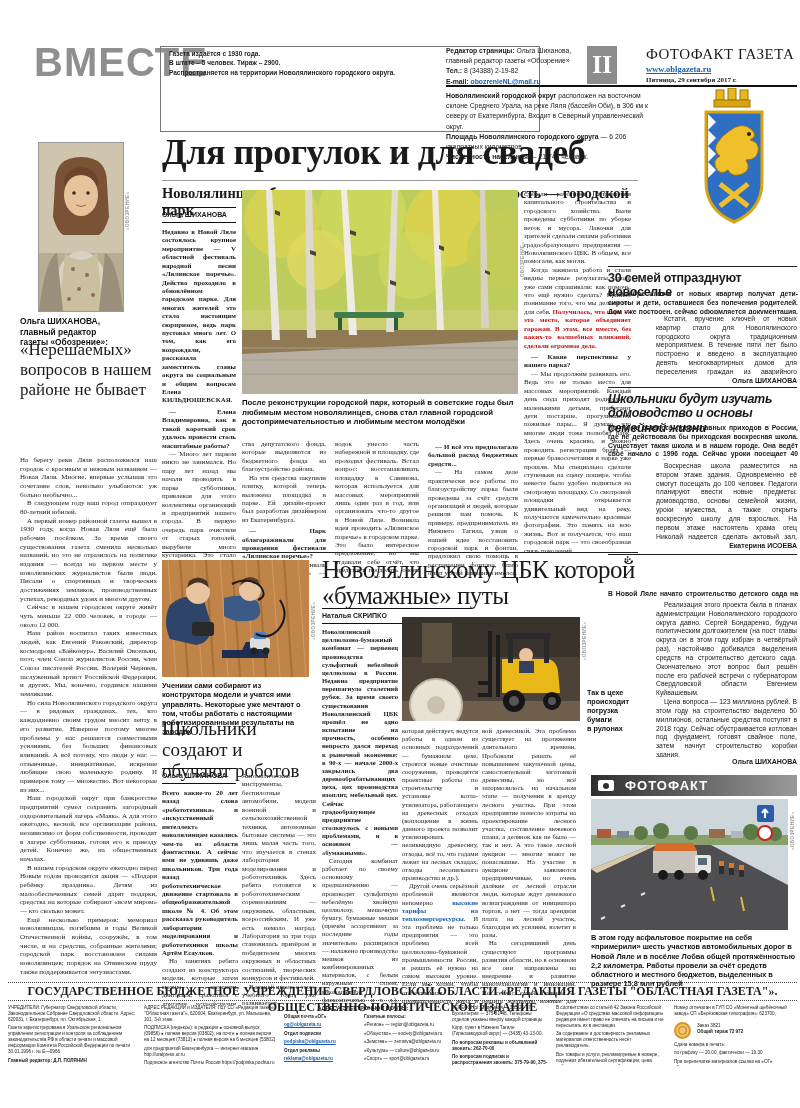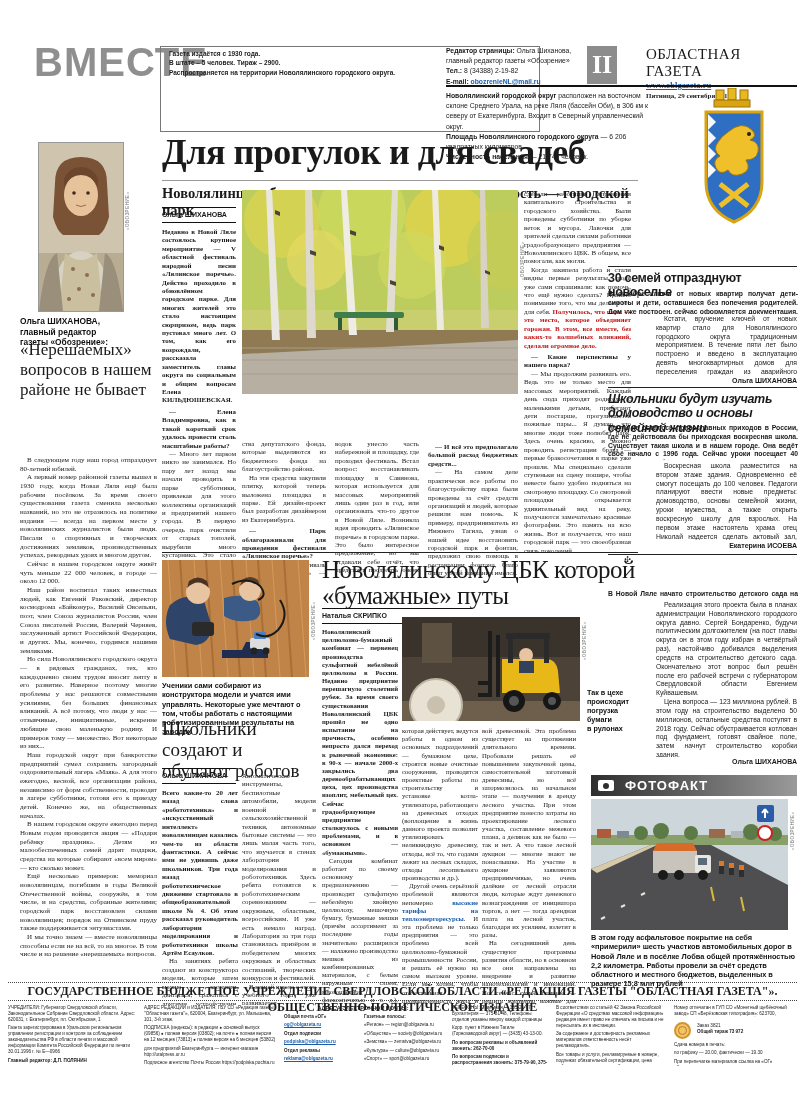--- a/index.html
+++ b/index.html
@@ -86,21 +86,21 @@
   <div class="abs edbox" style="left:446px;top:46px;width:138px;">
     <div><b>Редактор страницы:</b><span> Ольга Шиханова,</span></div>
     <div>главный редактор газеты «Обозрение»</div>
     <div><b>Тел.:</b><span> 8 (34388) 2-19-82</span></div>
     <div><b>E-mail:</b> <span class="link">obozrenieNL@mail.ru</span></div>
   </div>
 
   <div class="abs pnum" style="left:587px;top:46px;width:30px;height:38px;">II</div>
 
   <div class="abs" style="left:646px;top:46px;width:151px;">
-    <div class="ogt">ОБЛАСТНАЯ ГАЗЕТА</div>
+    <div class="ogt">ФОТОФАКТ ГАЗЕТА</div>
     <div style="font-size:8.5px;margin-top:1px;"><span class="oglink">www.oblgazeta.ru</span></div>
     <div class="ogd">Пятница, 29 сентября 2017 г.</div>
   </div>
 
   <div class="abs hrule" style="left:446px;top:85px;width:351px;height:2px;"></div>
 
   <div class="abs dinfo" style="left:446px;top:91px;width:204px;">
     <p><b>Новолялинский городской округ</b><span> расположен на восточном склоне Среднего Урала, на реке Ляля (бассейн Оби), в 306 км к северу от Екатеринбурга. Входит в Северный управленческий округ.</span></p>
     <p><b>Площадь Новолялинского городского округа</b><span> — 6 206 квадратных километров.</span></p>
     <p><b>Численность населения</b><span> — 21 745 человек.</span></p>
@@ -159,20 +159,21 @@
         <path d="M33,20 l5,2 l0,4 l-5,-2 Z M68,60 l6,2 l0,4 l-6,-2 Z M108,40 l6,2 l0,4 l-6,-2 Z M148,90 l6,2 l0,4 l-6,-2 Z M197,55 l5,2 l0,4 l-5,-2 Z M243,80 l5,2 l0,3 l-5,-2 Z" fill="#4a4538"></path>
       </g>
       <g>
         <rect x="92" y="122" width="70" height="6" rx="2" fill="#3f7d4a"></rect>
         <rect x="96" y="128" width="4" height="12" fill="#2f5c38"></rect>
         <rect x="152" y="128" width="4" height="12" fill="#2f5c38"></rect>
       </g>
     </svg>
   </div>
   <div class="abs vcred" style="left:521px;top:280px;">«ОБОЗРЕНИЕ»</div>
+  <div class="abs cap" style="left:242px;top:398px;width:276px;height:38px;">После реконструкции городской парк, который в советские годы был любимым местом новолялинцев, снова стал главной городской достопримечательностью и любимым местом молодёжи</div>
 
   <div class="abs col" style="left:242px;top:440px;width:84px;height:138px;">
       <p class="noind">ства депутатского фонда, которые выделяются из бюджетного фонда на благоустройство района.</p>
       <p>На эти средства закупили плитку, которой теперь выложена площадка в парке. Ей дизайн-проект был разработан дизайнером из Екатеринбурга.</p>
       <p class="q">— Парк облагораживали для проведения фестиваля «Лялинское поречье»?</p>
       <p>— Не совсем. Фестиваль «Лялинское поречье» — визитная карточка нашего городского округа. Несколько лет он проходил в деревне Савинова на набережной реки Ляля. Но в прошлом году в па-</p>
     </div>
   <div class="abs col" style="left:335px;top:440px;width:84px;height:138px;">
       <p class="noind">водок унесло часть набережной и площадку, где проходил фестиваль. Встал вопрос: восстанавливать площадку в Савинова, которая используется для массовых мероприятий лишь один раз в год, или организовать что-то другое в Новой Ляле. Возникла идея проводить «Лялинское поречье» в городском парке. Это было интересное предложение, но мы отдавали себе отчёт, что предстоит проделать очень большую работу. Нужно было соорудить смотровую площадку и сцену на берегу реки, сделать удобные подходы к ней, восстановить фонтан...</p>
     </div>
@@ -212,20 +213,21 @@
     </svg>
   </div>
   <div class="abs vcred" style="left:126px;top:230px;">«ОБОЗРЕНИЕ»</div>
   <div class="abs cap" style="left:20px;top:316px;width:136px;font-size:8.4px;">
       <p>Ольга ШИХАНОВА,</p>
       <p>главный редактор</p>
       <p>газеты «Обозрение»:</p>
     </div>
   <div class="abs h-side" style="left:20px;top:340px;width:136px;height:98px;">«Нерешаемых» вопросов в нашем районе не бывает</div>
   <div class="abs col" style="left:20px;top:456px;width:137px;height:522px;font-size:7px;line-height:1.24;">
+      <p class="noind">На берегу реки Ляля расположился наш городок с красивым и нежным названием — Новая Ляля. Многие, впервые услышав это сочетание слов, невольно улыбаются: уж больно необычно...</p>
       <p>В следующем году наш город отпразднует 80-летний юбилей.</p>
       <p>А первый номер районной газеты вышел в 1930 году, когда Новая Ляля ещё была рабочим посёлком. За время своего существования газета сменила несколько названий, но это не отразилось на политике издания — всегда на первом месте у новолялинских журналистов были люди. Писали о спортивных и творческих достижениях земляков, производственных успехах, рекордных удоях и многом другом.</p>
       <p>Сейчас в нашем городском округе живёт чуть меньше 22 000 человек, в городе — около 12 000.</p>
       <p>Наш район воспитал таких известных людей, как Евгений Раковский, директор космодрома «Байконур», Василий Овсепьян, поэт, член Союза журналистов России, член Союза писателей России, Валерий Черняев, заслуженный артист Российской Федерации, и других. Мы, конечно, гордимся нашими земляками.</p>
       <p>Но сила Новолялинского городского округа — в рядовых гражданах, тех, кто каждодневно своим трудом вносит лепту в его развитие. Наверное поэтому многие проблемы у нас решаются совместными усилиями, без больших финансовых вливаний. А всё потому, что люди у нас — отзывчивые, инициативные, искренне любящие свою маленькую родину. И примеров тому — множество. Вот некоторые из них...</p>
       <p>Наш городской округ при банкротстве предприятий сумел сохранить загородный оздоровительный лагерь «Маяк». А для этого ежегодно, весной, все организации района, независимо от форм собственности, проводят в лагере субботники, готовя его к приезду детей. Конечно же, на общественных началах.</p>
       <p>В нашем городском округе ежегодно перед Новым годом проводится акция — «Подари ребёнку праздник». Детям из малообеспеченных семей дарят подарки, средства на которые собирают «всем миром» — кто сколько может.</p>
       <p>Ещё несколько примеров: мемориал новолялинцам, погибшим в годы Великой Отечественной войны, сооружён, в том числе, и на средства, собранные жителями; городской парк восстановлен силами новолялинцев; порядок на Отвинском пруду также поддерживается энтузиастами.</p>
       <p>И мы точно знаем — вместе новолялинцы способны если не на всё, то на многое. В том числе и на решение «нерешаемых» вопросов.</p>
     </div>

